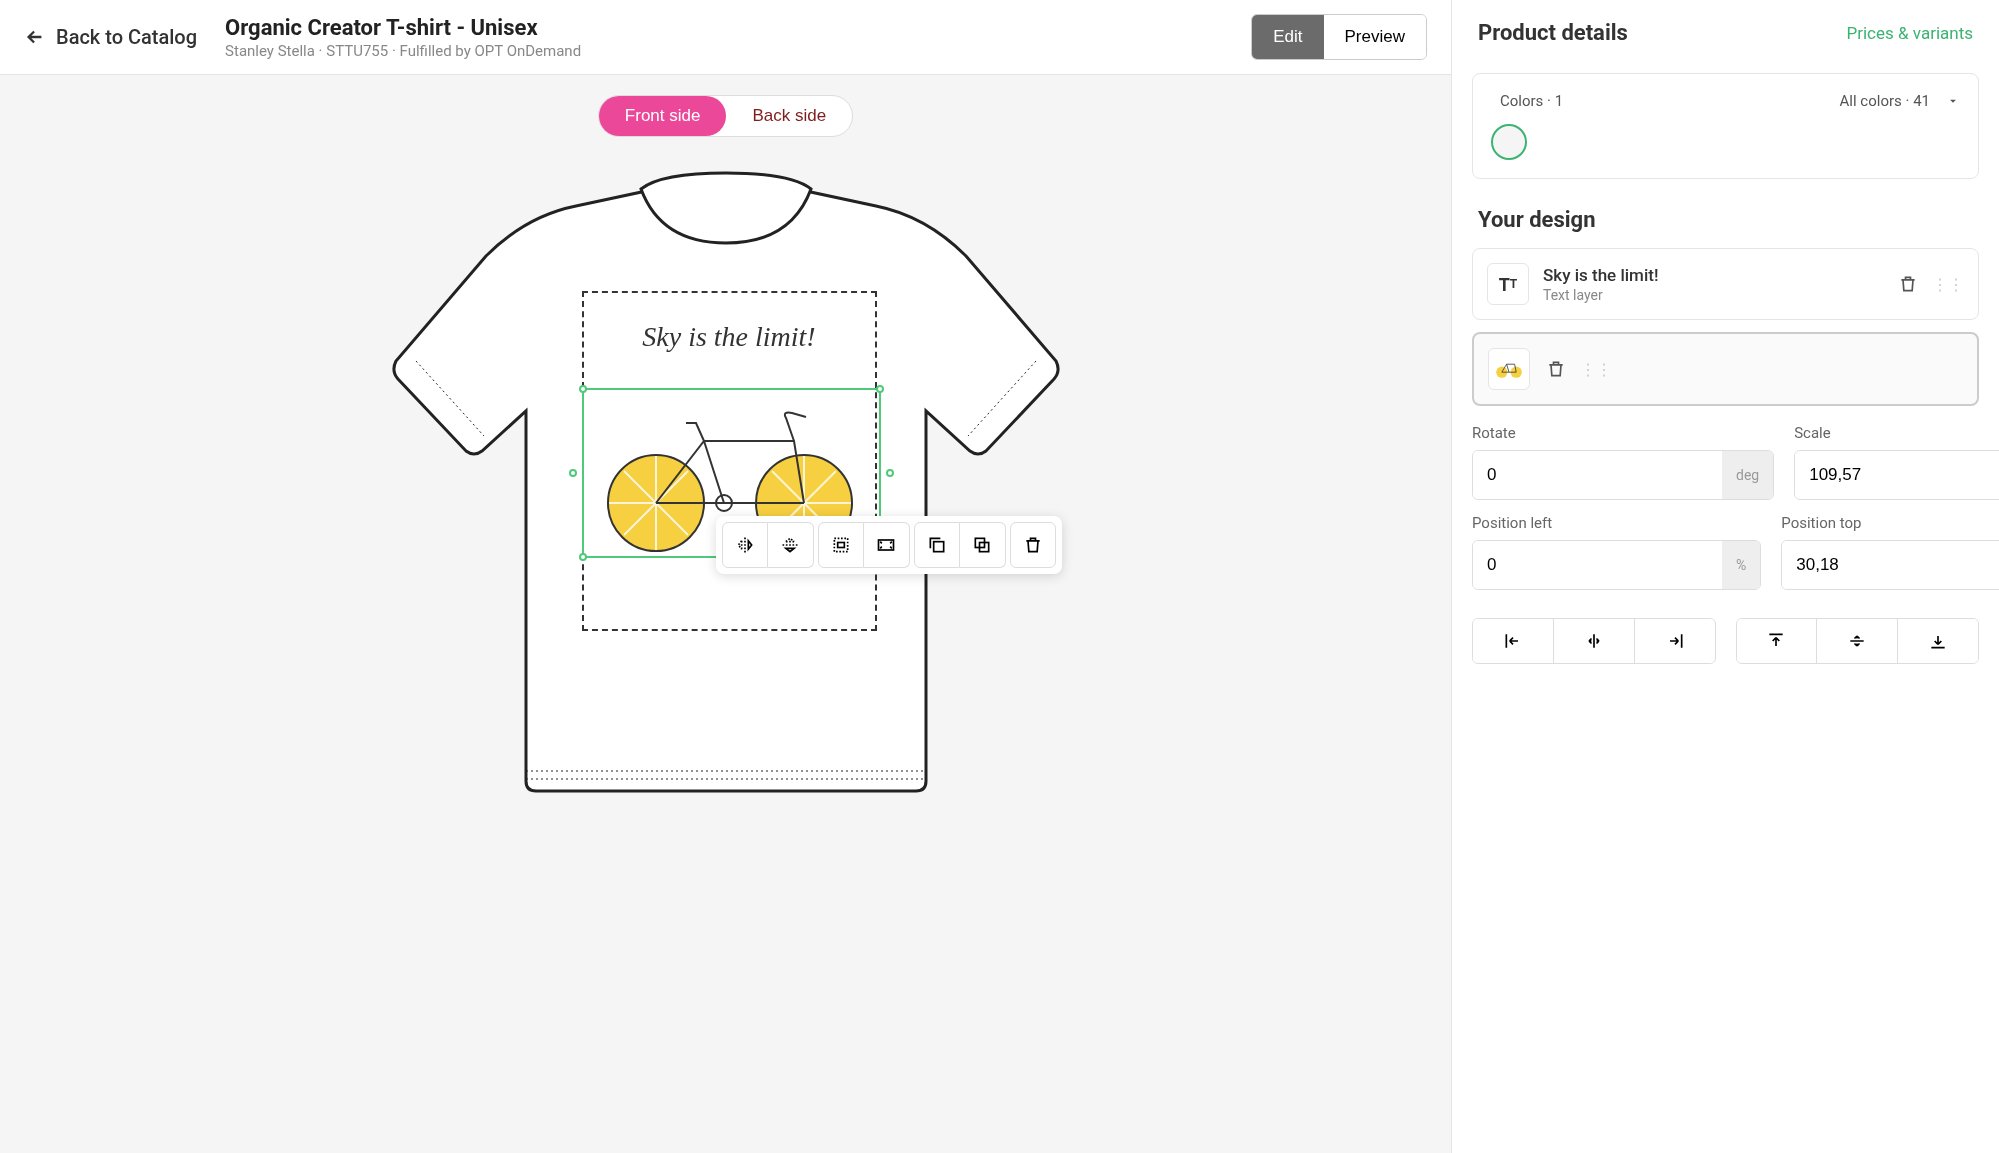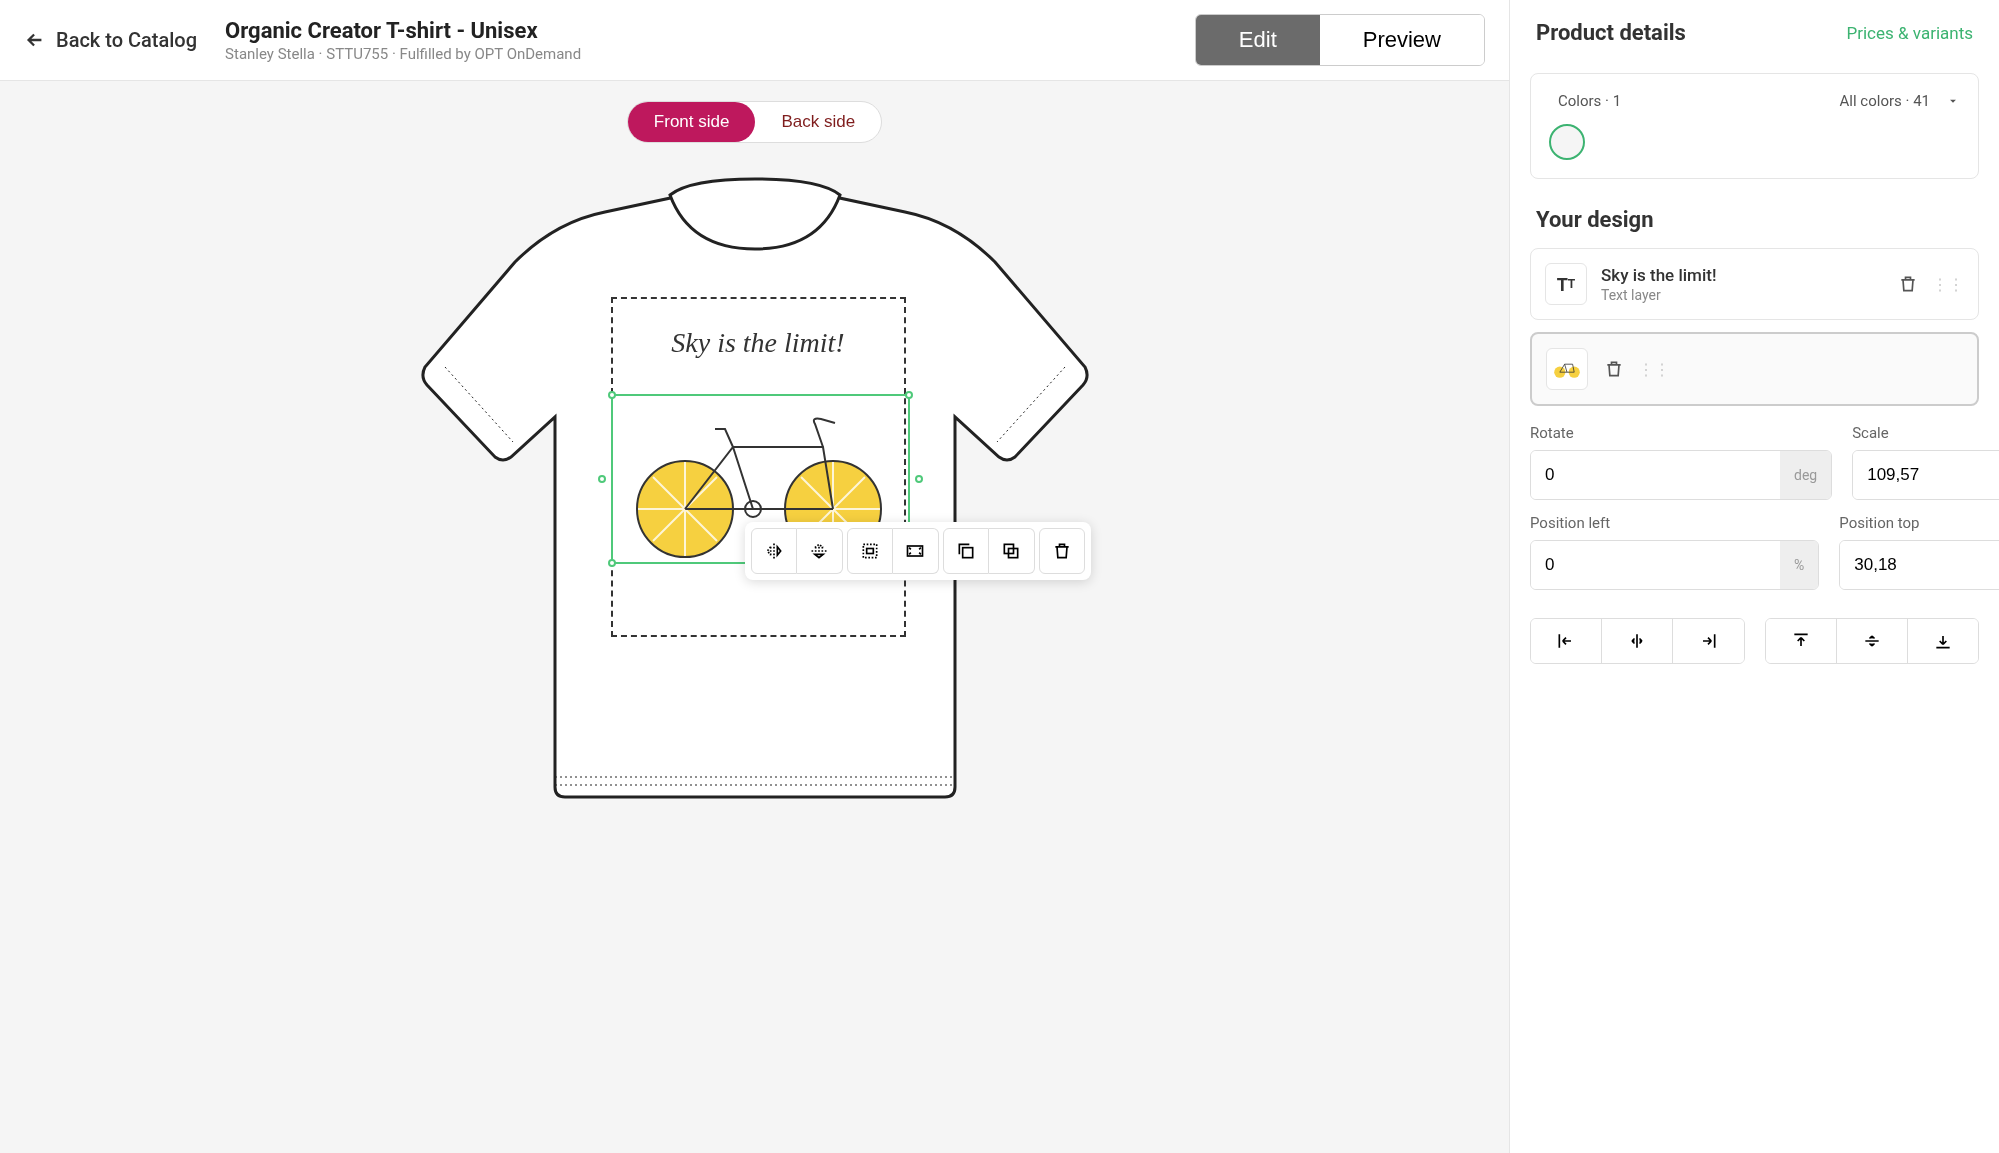--- a/index.html
+++ b/index.html
@@ -8,27 +8,27 @@
 .app { display: flex; height: 100vh; }
 
 .main { flex: 1; display: flex; flex-direction: column; background: #f5f5f5; }
 .header { display: flex; align-items: center; padding: 14px 24px; background: #fff; border-bottom: 1px solid #e5e5e5; }
 .back { display: flex; align-items: center; gap: 10px; cursor: pointer; font-size: 20px; color: #333; font-weight: 500; }
 .back svg { width: 22px; height: 22px; }
 .title-block { margin-left: 28px; flex: 1; }
 .title { font-size: 22px; font-weight: 700; color: #222; }
 .subtitle { font-size: 15px; color: #888; margin-top: 2px; }
 .header-actions { display: flex; border: 1px solid #ccc; border-radius: 6px; overflow: hidden; }
-.header-actions button { padding: 12px 43px; font-size: 22px; border: none; background: #fff; cursor: pointer; }
+.header-actions button { padding: 12px 21px; font-size: 17px; border: none; background: #fff; cursor: pointer; }
 .header-actions button.active { background: #6b6b6b; color: #fff; }
 
 .canvas-area { flex: 1; display: flex; flex-direction: column; align-items: center; padding: 20px; overflow: auto; }
 .side-tabs { display: flex; background: #fff; border-radius: 999px; border: 1px solid #ddd; margin-bottom: 24px; }
 .side-tabs button { padding: 10px 26px; font-size: 17px; border: none; background: transparent; border-radius: 999px; cursor: pointer; color: #7f1d1d; }
-.side-tabs button.active { background: #be185d; color: #fff; }
+.side-tabs button.active { background: #ec4899; color: #fff; }
 
 .tshirt-wrap { position: relative; width: 720px; height: 650px; }
 .tshirt-svg { width: 100%; height: 100%; }
 
 .print-area { position: absolute; left: 216px; top: 130px; width: 295px; height: 340px; border: 2px dashed #333; }
 .design-text { position: absolute; top: 28px; width: 100%; text-align: center; font-family: 'Brush Script MT', cursive; font-size: 28px; font-style: italic; color: #333; }
 .selection-box { position: absolute; left: -2px; top: 95px; width: 299px; height: 170px; border: 2px solid #4fc97a; }
 .handle { position: absolute; width: 8px; height: 8px; border: 2px solid #4fc97a; background: #fff; border-radius: 50%; }
 .handle.tl { left: -5px; top: -5px; }
 .handle.tr { right: -5px; top: -5px; }
@@ -41,21 +41,21 @@
 .bicycle { position: absolute; left: 10px; top: 110px; width: 275px; height: 155px; }
 
 .floating-toolbar { position: absolute; left: 350px; top: 355px; display: flex; background: #fff; border-radius: 8px; box-shadow: 0 2px 12px rgba(0,0,0,0.15); padding: 6px; gap: 4px; }
 .floating-toolbar .tb-group { display: flex; gap: 0; }
 .floating-toolbar button { width: 46px; height: 46px; border: 1px solid #ddd; background: #fff; cursor: pointer; display: flex; align-items: center; justify-content: center; font-size: 18px; }
 .floating-toolbar .tb-group button:first-child { border-radius: 6px 0 0 6px; }
 .floating-toolbar .tb-group button:last-child { border-radius: 0 6px 6px 0; }
 .floating-toolbar .tb-group button:not(:first-child) { border-left: none; }
 .floating-toolbar .solo { border-radius: 6px; }
 
-.sidebar { width: 490px; background: #fff; border-left: 1px solid #e5e5e5; display: flex; flex-direction: column; overflow-y: auto; }
+.sidebar { width: 548px; background: #fff; border-left: 1px solid #e5e5e5; display: flex; flex-direction: column; overflow-y: auto; }
 .sidebar-head { display: flex; justify-content: space-between; align-items: center; padding: 20px 26px; }
 .sidebar-head h2 { font-size: 22px; font-weight: 700; }
 .sidebar-head a { color: #3cb371; font-size: 17px; text-decoration: none; }
 
 .colors-card { margin: 8px 20px 20px; border: 1px solid #e5e5e5; border-radius: 8px; padding: 18px; }
 .colors-row { display: flex; justify-content: space-between; align-items: center; margin-bottom: 14px; font-size: 15px; color: #555; margin-left: 9px; }
 .colors-row .all { display: flex; align-items: center; gap: 16px; cursor: pointer; }
 .swatch { width: 36px; height: 36px; border: 2px solid #3cb371; border-radius: 50%; background: #f5f5f5; }
 
 .section-title { font-size: 22px; font-weight: 700; padding: 8px 26px 16px; }

